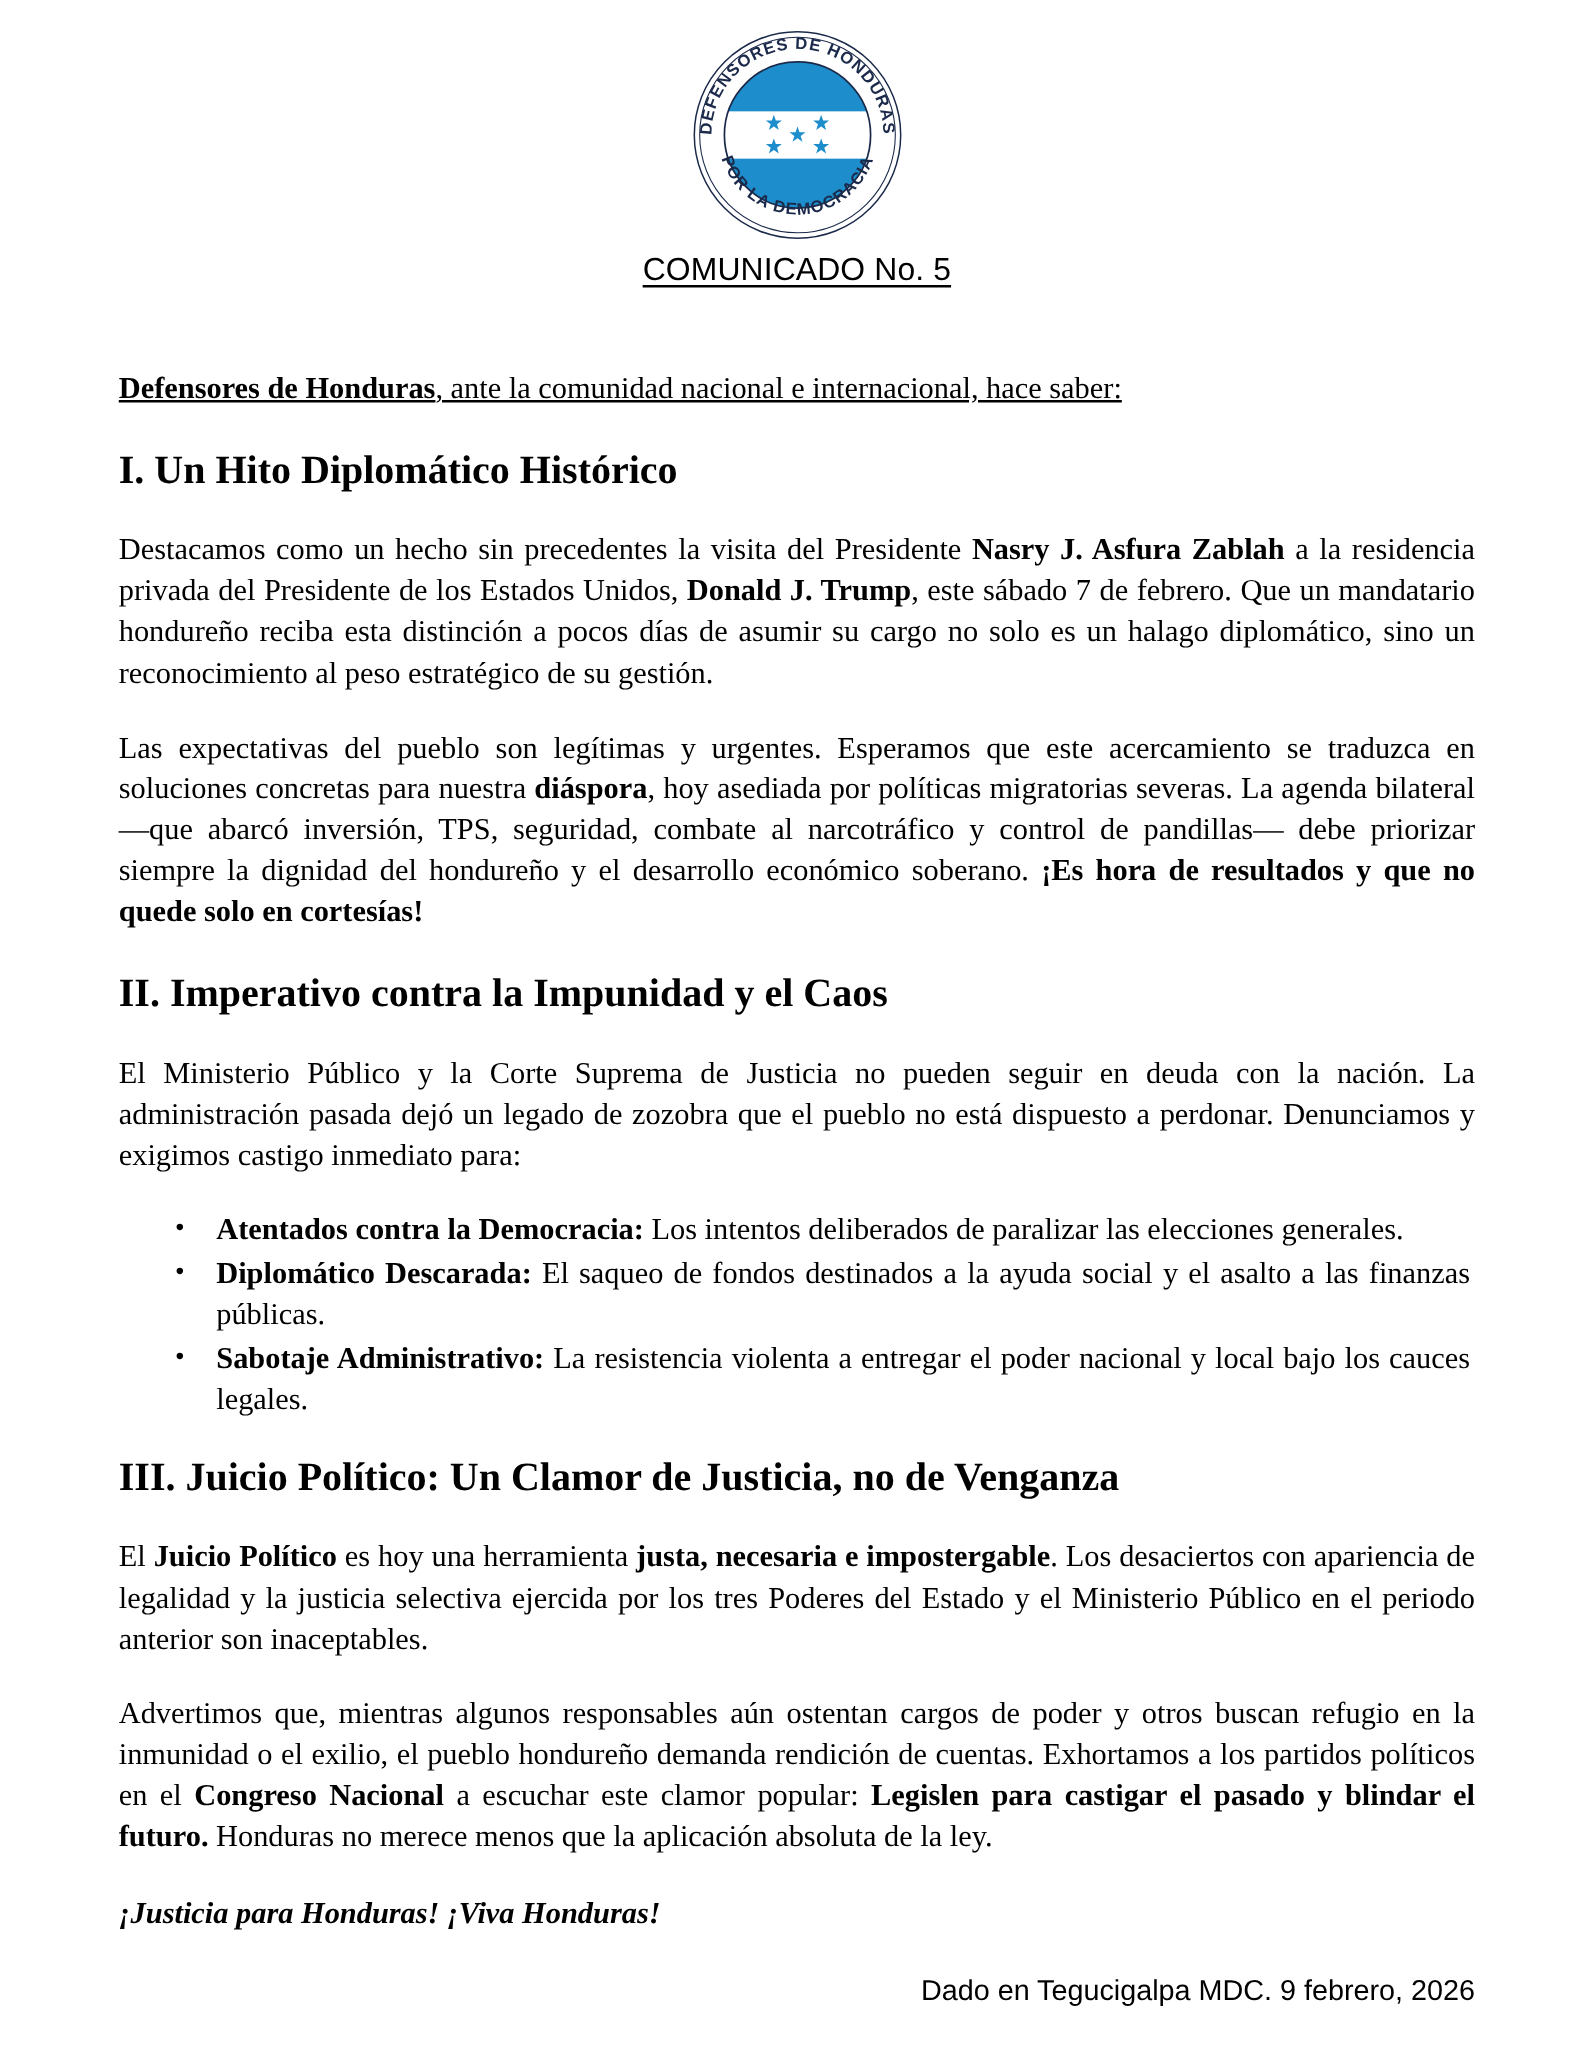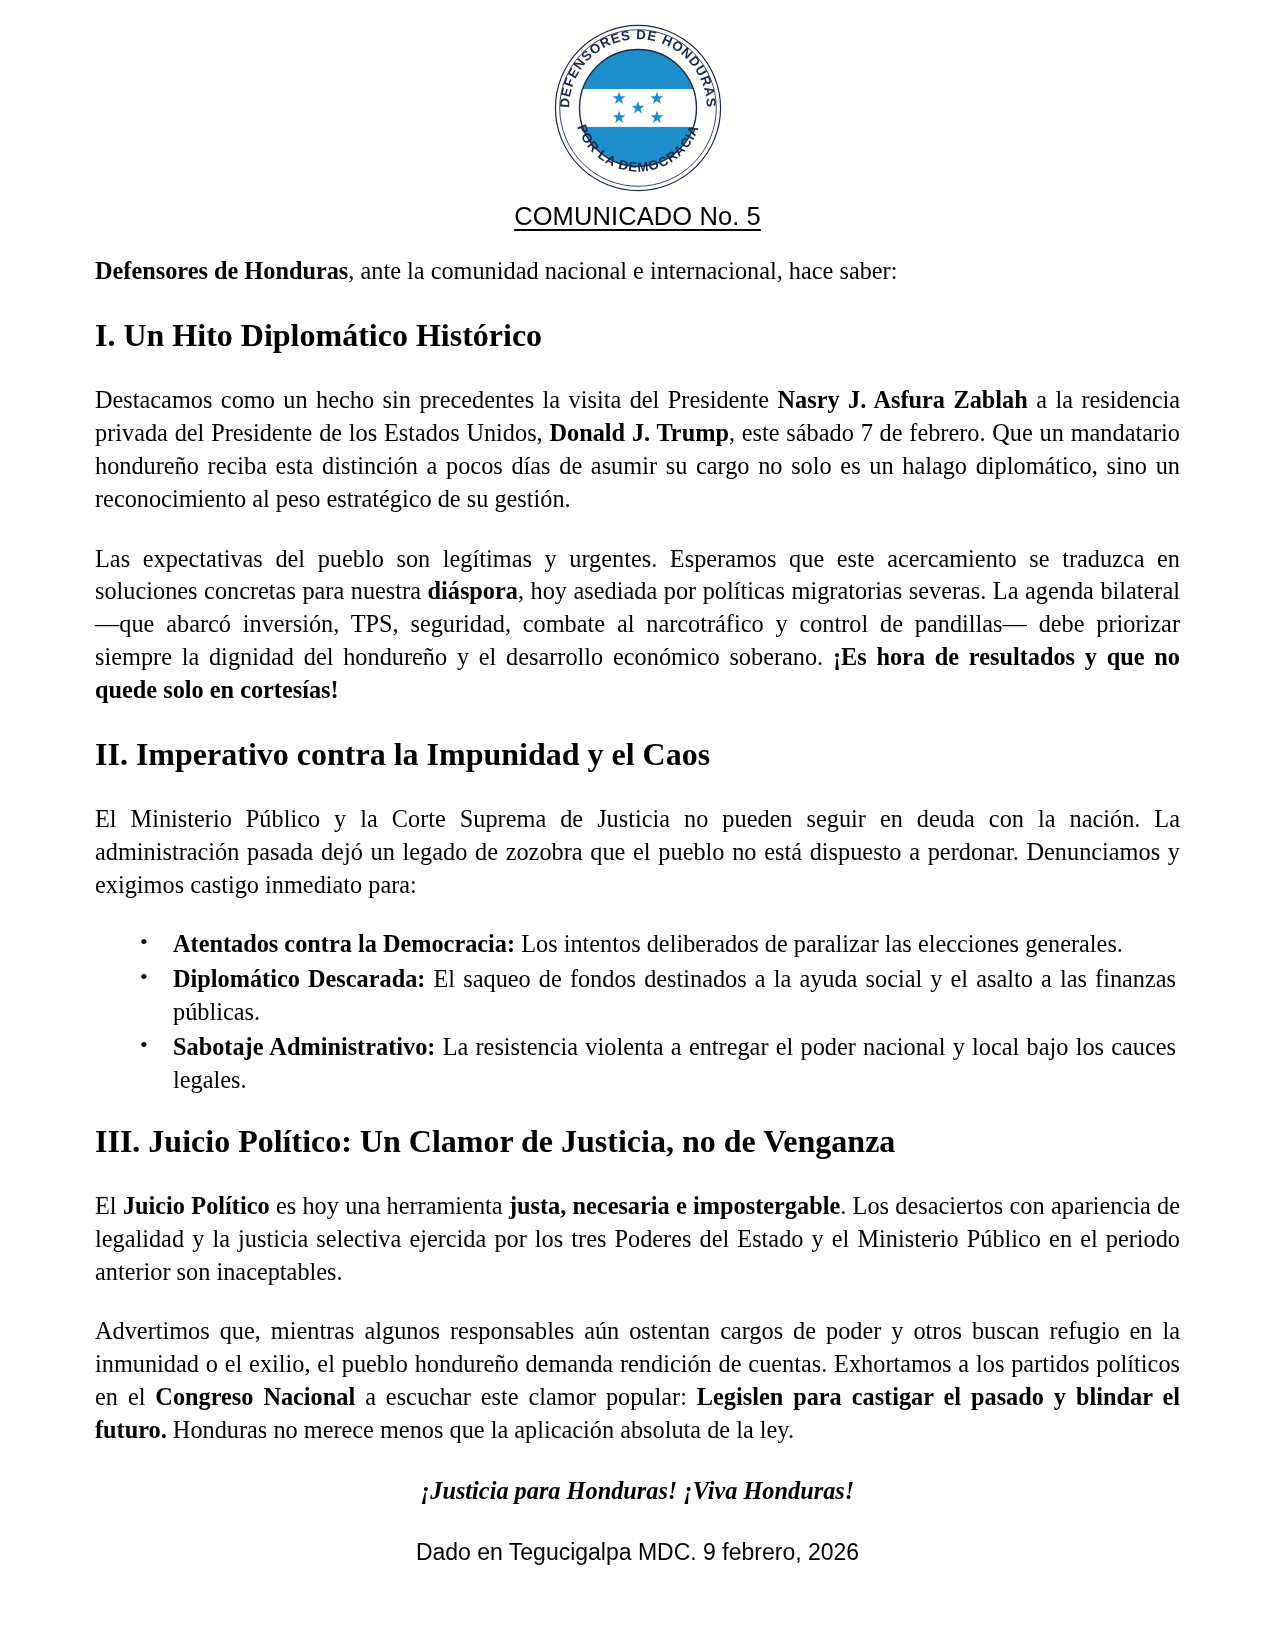--- a/index.html
+++ b/index.html
@@ -59,21 +59,21 @@
     width: 1085px;
     padding-top: 4px;
   }
   p.para {
     font-size: 24.3px;
     line-height: 1.355;
     text-align: justify;
     text-justify: inter-word;
     margin: 0 0 27px 0;
   }
-  p.para.first { margin-top: 20px; }
+  p.para.first { margin-top: 60px; text-decoration: underline; }
   h2.sec {
     font-size: 32px;
     font-weight: bold;
     line-height: 1.3;
     margin: 0 0 27px 0;
     text-align: left;
   }
   ul.bullets {
     margin: 0 0 24px 0;
     padding: 0 0 0 78px;
@@ -92,32 +92,32 @@
     content: "\2022";
     position: absolute;
     left: -33px;
     top: -1px;
     font-size: 22px;
     line-height: 1.355;
   }
   b, strong { font-weight: bold; }
 
   .slogan {
-    text-align: center;
+    text-align: left;
     font-size: 24.3px;
     font-weight: bold;
     font-style: italic;
     line-height: 1.355;
     margin: 28px 0 30px 0;
   }
   .dateline {
     font-family: "Liberation Sans", "DejaVu Sans", sans-serif;
     font-size: 23px;
     line-height: 1.3;
-    text-align: center;
+    text-align: right;
     margin: 0;
   }
 </style>
 </head>
 <body>
 
 <div class="page">
 
   <div class="logo-wrap">
     <div class="seal">

